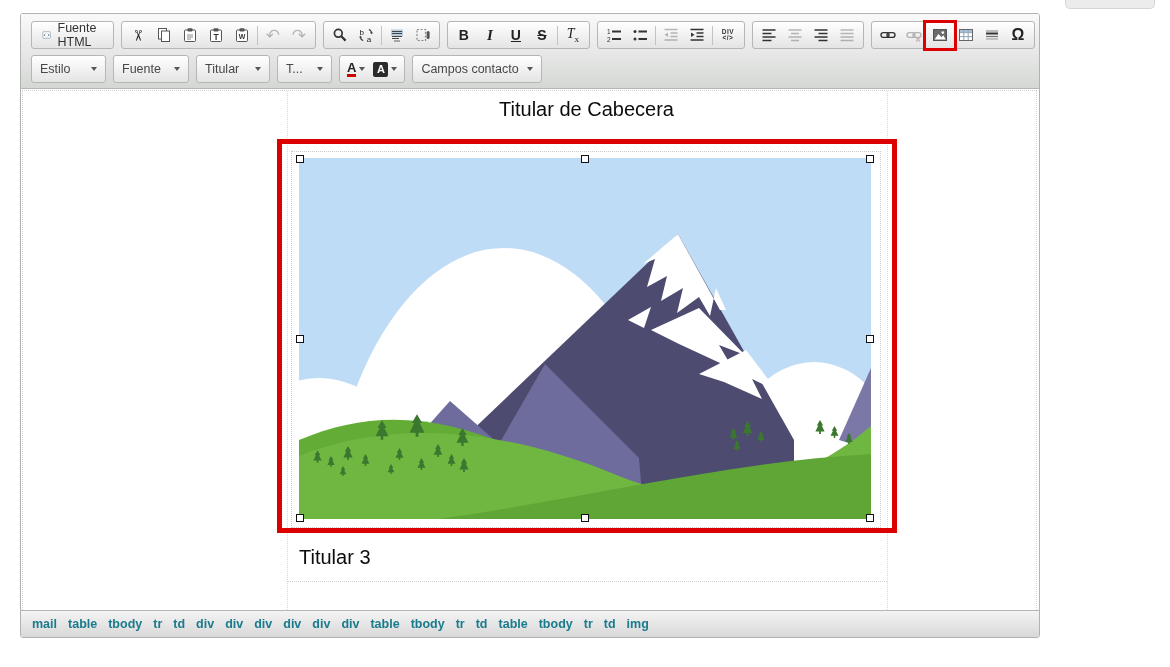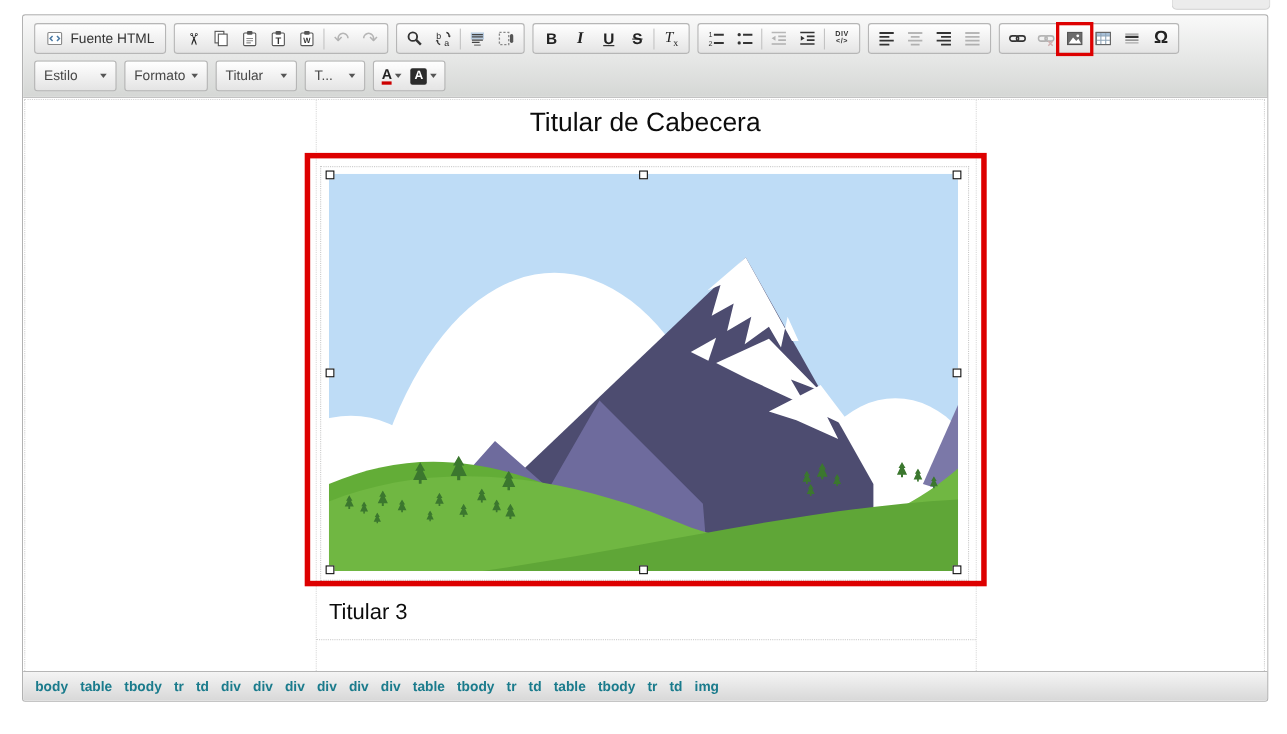--- a/index.html
+++ b/index.html
@@ -1,18 +1,18 @@
 <!DOCTYPE html>
 <html style="--annotation: #dd0000; --path-link: #1a7b8c; --scene-sky: #bedcf6; --scene-cloud: #ffffff; --scene-mountain-dark: #4d4c70; --scene-mountain-mid: #6e6b9d; --scene-mountain-mid2: #7b78a8; --scene-hill-back: #63ad37; --scene-hill-front: #70b742; --scene-hill-shadow: #5fa637; --scene-tree: #3b772e; --scene-snow: #ffffff;"><head>
 <meta charset="utf-8">
 <style>
   html,body{margin:0;padding:0;}
   body{width:1170px;height:667px;background:#fff;font-family:"Liberation Sans",sans-serif;position:relative;overflow:hidden;}
   .bg-sliver{position:absolute;left:1065px;top:0;width:88px;height:8px;background:#ececec;border:1px solid #d6d6d6;border-top:none;border-radius:0 0 5px 5px;}
-  .editor{position:absolute;left:20px;top:13px;width:1133px;height:625px;border:1px solid #b2b2b2;border-radius:3px;background:#fff;display:flex;flex-direction:column;box-sizing:border-box;}
+  .editor{position:absolute;left:20px;top:13px;width:1020px;height:625px;border:1px solid #b2b2b2;border-radius:3px;background:#fff;display:flex;flex-direction:column;box-sizing:border-box;}
   
   .toolbar{background:linear-gradient(#f9f9f9,#d5d7d5);border-bottom:1px solid #b6b6b6;padding:7px 8px 5px 10px;border-radius:2px 2px 0 0;}
   .tb-row{display:flex;gap:7px;align-items:flex-start;margin-bottom:6px;}
   .tb-row:last-child{margin-bottom:0;}
   .group{display:flex;align-items:center;border:1px solid #b6b6b6;border-radius:3px;background:linear-gradient(#ffffff,#e4e4e4);padding:1px 3px;height:28px;box-sizing:border-box;}
   .ibtn{width:26px;height:23px;display:flex;align-items:center;justify-content:center;border-radius:2px;position:relative;cursor:default;}
   .ibtn.disabled{opacity:.32;}
   .sep{width:1px;height:19px;background:#c3c3c3;margin:0 2px;}
   .labelbtn{display:flex;align-items:center;gap:6px;padding:0 7px;font-size:12.5px;color:#333;height:23px;}
   svg.ic{width:16px;height:16px;display:block;}
@@ -32,21 +32,21 @@
   .dd{display:flex;align-items:center;justify-content:space-between;border:1px solid #b6b6b6;border-radius:3px;background:linear-gradient(#ffffff,#e4e4e4);height:28px;box-sizing:border-box;padding:4px 8px;font-size:12.5px;color:#474747;cursor:default;}
   .caret{width:0;height:0;border-left:3.5px solid transparent;border-right:3.5px solid transparent;border-top:4.5px solid #555;}
   .colorgrp{display:flex;align-items:center;border:1px solid #b6b6b6;border-radius:3px;background:linear-gradient(#ffffff,#e4e4e4);height:28px;box-sizing:border-box;padding:0 4px;gap:2px;}
   .colorbtn{display:flex;align-items:center;gap:3px;padding:2px 3px;}
   .txtA{font-weight:bold;font-size:13px;color:#222;border-bottom:3px solid #c00;line-height:13px;}
   .bgA{width:15px;height:15px;background:#2b2b2b;border-radius:2px;color:#fff;font-weight:bold;font-size:11px;display:flex;align-items:center;justify-content:center;}
   
   .content{position:relative;flex:1;background:#fff;overflow:hidden;}
   .outer-guide{position:absolute;left:1px;top:1px;right:2px;bottom:-40px;border:1px dotted #d2d2d2;pointer-events:none;}
   .col-guide{position:absolute;left:266px;top:2px;width:599px;bottom:-40px;border-left:1px dotted #d8d8d8;border-right:1px dotted #d8d8d8;pointer-events:none;}
-  .doc-title{position:absolute;left:266px;top:9px;width:599px;text-align:center;font-size:24px;color:#0c0c0c;}
+  .doc-title{position:absolute;left:266px;top:9px;width:599px;text-align:center;font-size:20px;color:#0c0c0c;}
   .annot-img{position:absolute;left:256px;top:50px;width:620px;height:394px;border:5px solid var(--annotation,#d00);box-sizing:border-box;pointer-events:none;z-index:5;}
   .img-cell{position:absolute;left:270px;top:62px;width:588px;height:375px;border:1px dotted #c9c9c9;}
   .img-wrap{position:absolute;left:278px;top:69px;width:572px;height:361px;}
   .img-wrap svg{width:100%;height:100%;display:block;}
   .handle{position:absolute;width:6px;height:6px;background:#fff;border:1px solid #111;z-index:6;}
   .h-tl{left:-3px;top:-3px;} .h-tm{left:calc(50% - 4px);top:-3px;} .h-tr{right:-3px;top:-3px;}
   .h-ml{left:-3px;top:calc(50% - 4px);} .h-mr{right:-3px;top:calc(50% - 4px);}
   .h-bl{left:-3px;bottom:-3px;} .h-bm{left:calc(50% - 4px);bottom:-3px;} .h-br{right:-3px;bottom:-3px;}
   .sec-title{position:absolute;left:278px;top:457px;font-size:20px;color:#0c0c0c;}
   .dotted-hr{position:absolute;left:266px;top:492px;width:600px;border-top:1px dotted #d2d2d2;}
@@ -274,41 +274,45 @@
           </div>
       </div>
     </div>
 
     <div class="tb-row">
       <div class="dd" style="width:75px">
           <span>Estilo</span>
           <span class="caret"></span>
         </div>
       <div class="dd" style="width:76px">
-          <span>Formato</span>
+          <span>Fuente</span>
           <span class="caret"></span>
         </div>
       <div class="dd" style="width:74px">
           <span>Titular</span>
           <span class="caret"></span>
         </div>
       <div class="dd" style="width:55px">
           <span>T...</span>
           <span class="caret"></span>
         </div>
       <div class="colorgrp">
         <div class="colorbtn">
             <span class="txtA">A</span>
             <span class="caret"></span>
           </div>
         <div class="colorbtn">
             <span class="bgA">A</span>
             <span class="caret"></span>
           </div>
       </div>
+      <div class="dd" style="width:130px">
+          <span>Campos contacto</span>
+          <span class="caret"></span>
+        </div>
     </div>
   </div>
 
   <div class="content">
     <div class="outer-guide"></div>
     <div class="col-guide"></div>
 
     <div class="doc-title">Titular de Cabecera</div>
 
     <div class="img-cell"></div>
@@ -369,21 +373,21 @@
     </div>
 
     <div class="annot-img"></div>
 
     <div class="sec-title">Titular 3</div>
     <div class="dotted-hr"></div>
     <p class="para">Empieza a personalizar tu mail editando las colores y tipografías en las pestañas de la</p>
   </div>
 
   <div class="pathbar">
-    <span>body</span>
+    <span>mail</span>
     <span>table</span>
     <span>tbody</span>
     <span>tr</span>
     <span>td</span>
     <span>div</span>
     <span>div</span>
     <span>div</span>
     <span>div</span>
     <span>div</span>
     <span>div</span>

